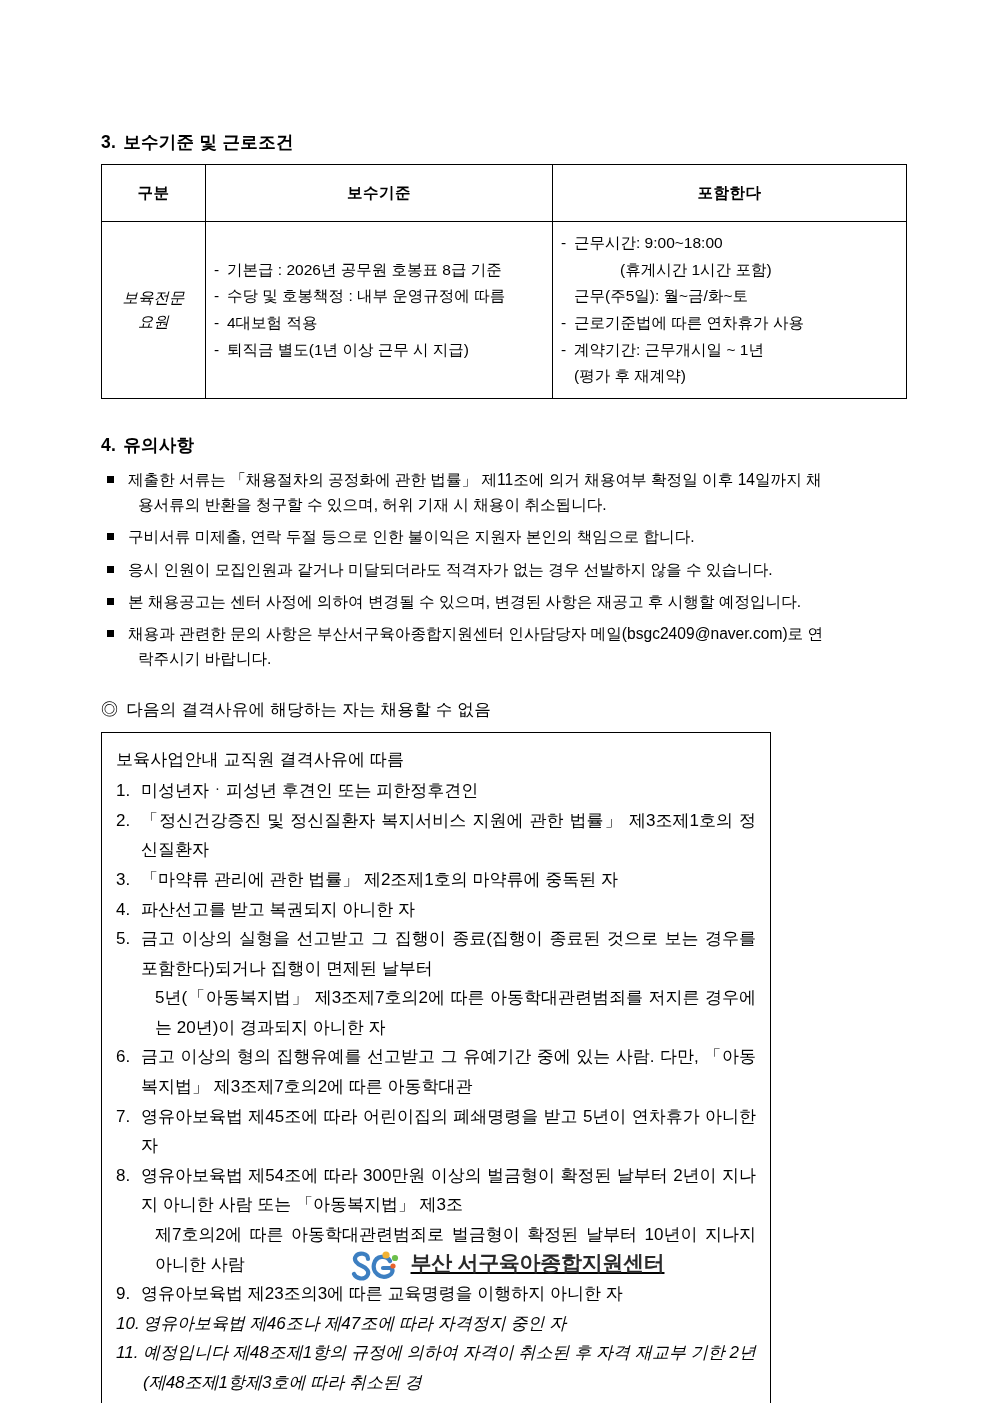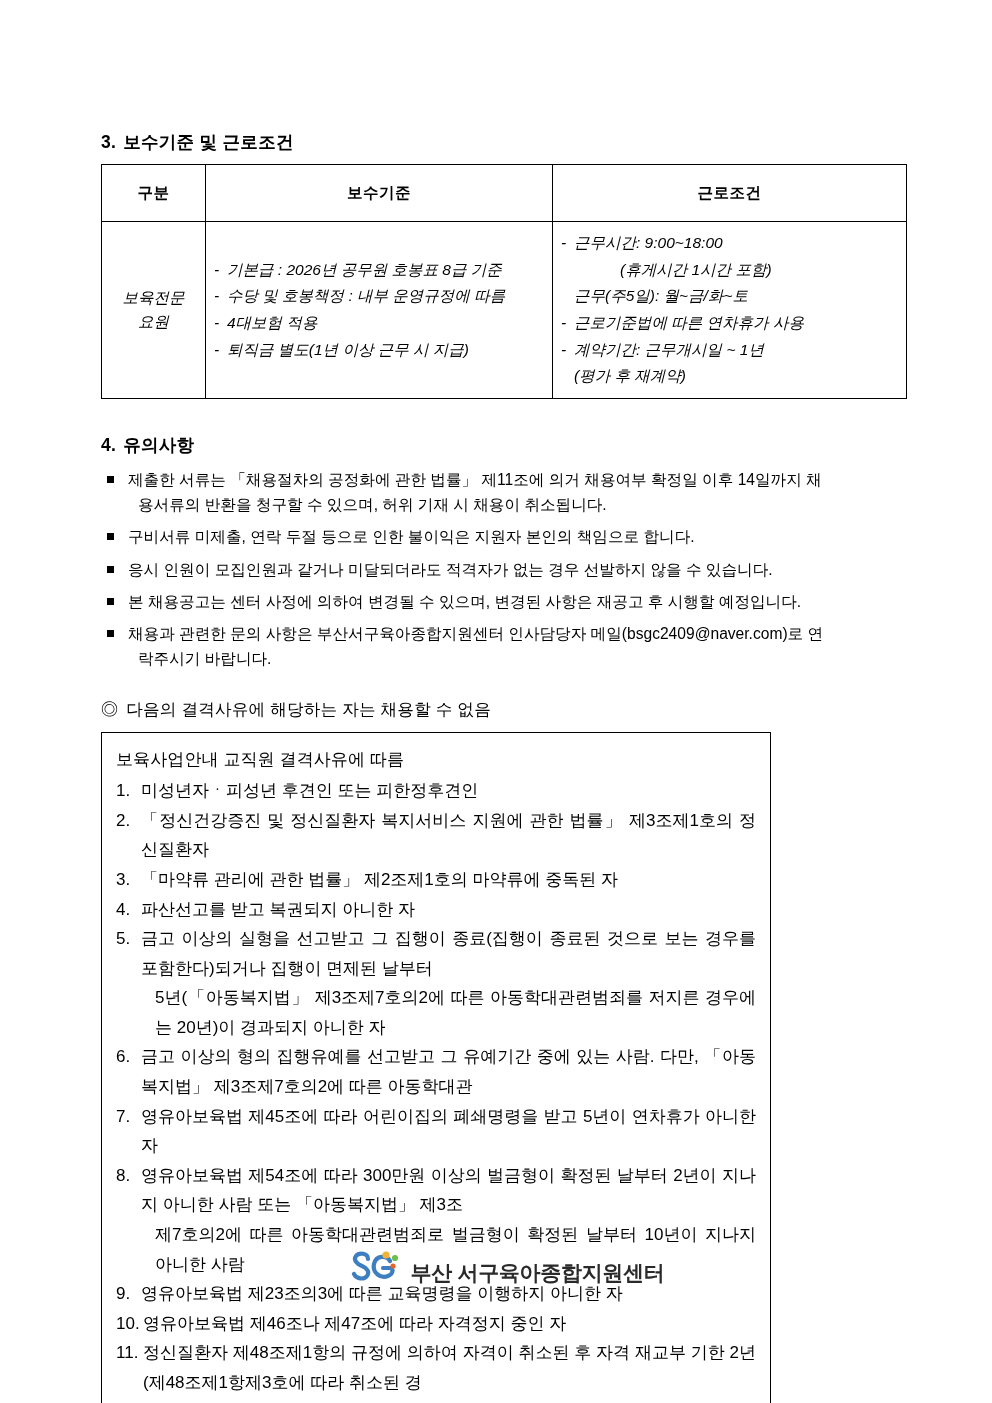--- a/index.html
+++ b/index.html
@@ -67,21 +67,20 @@
   td.cell-div {
     text-align: center;
     line-height: 1.55;
     font-size: 15.5px;
     font-style: italic;
   }
   td.cell-body {
     padding: 14px 12px 14px 16px;
     line-height: 1.72;
     font-size: 15.3px;
-    font-style: italic;
   }
   td.cell-body .li {
     white-space: nowrap;
   }
   td.cell-body .li .dash {
     display: inline-block;
     width: 13px;
   }
   td.cell-body .sub {
     padding-left: 59px;
@@ -164,35 +163,36 @@
     left: 0;
     top: 0;
     width: 22px;
     text-align: left;
   }
   .disq-box ol > li .cont2 {
     display: block;
     padding-left: 14px;
   }
   .disq-box ol > li.wide .nm { width: 24px; }
-  .disq-box ol > li.wide { padding-left: 27px; }
+  .disq-box ol > li.wide { padding-left: 27px; font-style: italic; }
   .disq-box ol > li.hang .cont2 { padding-left: 0; margin-left: -11px; }
 
   
   .footer {
     position: absolute;
     left: 0;
     bottom: 112px;
     width: 992px;
     text-align: center;
   }
   .logo-wrap {
     display: inline-flex;
-    align-items: flex-end;
+    align-items: flex-start;
     gap: 3px;
+    text-decoration: underline;
   }
   .logo-mark {
     width: 58px;
     height: 38px;
     position: relative;
   }
   .logo-text {
     font-size: 21px;
     font-weight: bold;
     color: #2a2a2a;
@@ -212,21 +212,21 @@
     <table class="pay-table">
       <colgroup>
         <col class="col-div">
         <col class="col-pay">
         <col class="col-cond">
       </colgroup>
       <thead>
         <tr>
           <th>구분</th>
           <th>보수기준</th>
-          <th>근로조건</th>
+          <th>포함한다</th>
         </tr>
       </thead>
       <tbody>
         <tr>
           <td class="cell-div">
             <div>보육전문</div>
             <div>요원</div>
           </td>
           <td class="cell-body">
             <div class="li"><span class="dash">-</span><span>기본급 : 2026년 공무원 호봉표 8급 기준</span></div>
@@ -280,21 +280,21 @@
         <li><span class="nm">1.</span><span>미성년자ㆍ피성년 후견인 또는 피한정후견인</span></li>
         <li><span class="nm">2.</span><span>「정신건강증진 및 정신질환자 복지서비스 지원에 관한 법률」 제3조제1호의 정신질환자</span></li>
         <li><span class="nm">3.</span><span>「마약류 관리에 관한 법률」 제2조제1호의 마약류에 중독된 자</span></li>
         <li><span class="nm">4.</span><span>파산선고를 받고 복권되지 아니한 자</span></li>
         <li><span class="nm">5.</span><span>금고 이상의 실형을 선고받고 그 집행이 종료(집행이 종료된 것으로 보는 경우를 포함한다)되거나 집행이 면제된 날부터</span><span class="cont2">5년(「아동복지법」 제3조제7호의2에 따른 아동학대관련범죄를 저지른 경우에는 20년)이 경과되지 아니한 자</span></li>
         <li><span class="nm">6.</span><span>금고 이상의 형의 집행유예를 선고받고 그 유예기간 중에 있는 사람. 다만, 「아동복지법」 제3조제7호의2에 따른 아동학대관</span></li>
         <li><span class="nm">7.</span><span>영유아보육법 제45조에 따라 어린이집의 폐쇄명령을 받고 5년이 연차휴가 아니한 자</span></li>
         <li><span class="nm">8.</span><span>영유아보육법 제54조에 따라 300만원 이상의 벌금형이 확정된 날부터 2년이 지나지 아니한 사람 또는 「아동복지법」 제3조</span><span class="cont2">제7호의2에 따른 아동학대관련범죄로 벌금형이 확정된 날부터 10년이 지나지 아니한 사람</span></li>
         <li><span class="nm">9.</span><span>영유아보육법 제23조의3에 따른 교육명령을 이행하지 아니한 자</span></li>
         <li class="wide"><span class="nm">10.</span><span>영유아보육법 제46조나 제47조에 따라 자격정지 중인 자</span></li>
-        <li class="wide hang"><span class="nm">11.</span><span>정신질환자 제48조제1항의 규정에 의하여 자격이 취소된 후 자격 재교부 기한 2년(제48조제1항제3호에 따라 취소된 경</span><span class="cont2">우는 10년*)이 경과되지 아니한 자</span></li>
+        <li class="wide hang"><span class="nm">11.</span><span>예정입니다 제48조제1항의 규정에 의하여 자격이 취소된 후 자격 재교부 기한 2년(제48조제1항제3호에 따라 취소된 경</span><span class="cont2">우는 10년*)이 경과되지 아니한 자</span></li>
       </ol>
     </div>
 
   </div>
 
   <div class="footer">
     <div class="logo-wrap">
       <span class="logo-mark">
         <svg width="58" height="38" viewBox="0 0 58 38" xmlns="http://www.w3.org/2000/svg">
           <path d="M18 10 C18 4, 9 3, 6 7 C3 11, 7 15, 12 17 C17 19, 20 23, 17 27 C14 31, 6 30, 4 25" fill="none" stroke="#3d7fc1" stroke-width="4.2" stroke-linecap="round"></path>

